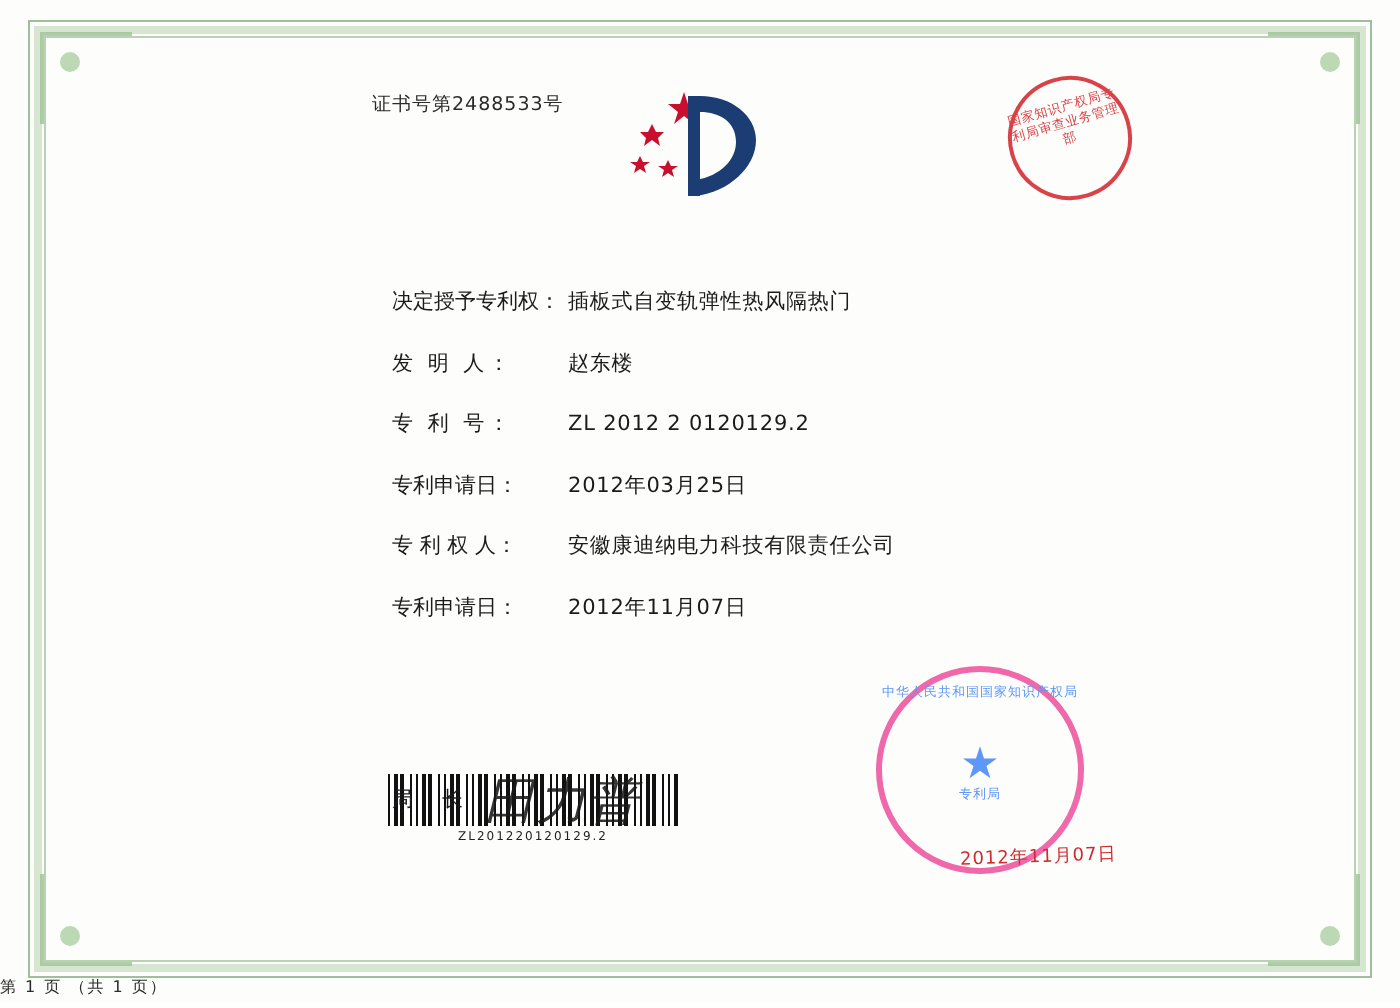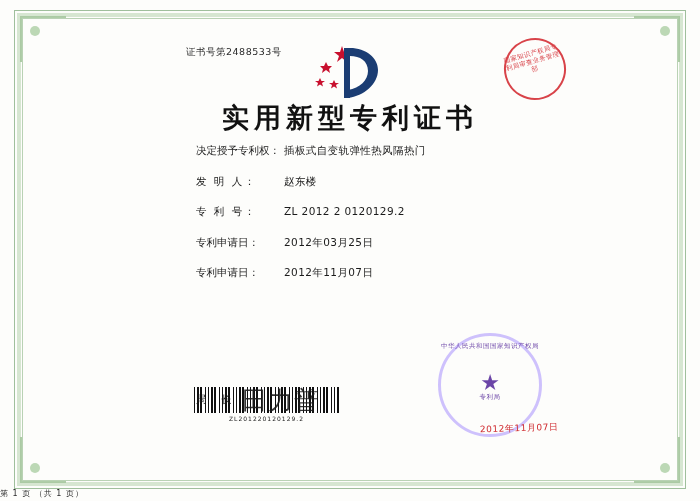--- a/index.html
+++ b/index.html
@@ -130,29 +130,30 @@
 
   
   .director{
     position:absolute;left:150px;bottom:58px;
     font-size:10.5px;color:#1b1b1b;letter-spacing:2px;
   }
   .signature{
     position:absolute;left:196px;bottom:48px;
     font-family:"DejaVu Serif","Liberation Serif",serif;
     font-size:25px;color:#1a1a1a;
+    font-style:italic;
     letter-spacing:1px;
     opacity:.88;
   }
   
   .seal-main{
     position:absolute;right:112px;bottom:28px;
     width:104px;height:104px;border-radius:50%;
-    border:3px solid #c4b5fd;
-    color:#4c1d95;
+    border:3px solid #ec4899;
+    color:#3b82f6;
     box-sizing:border-box;
     opacity:.82;
   }
   .seal-main .ring-text{
     position:absolute;left:0;right:0;top:6px;
     text-align:center;font-size:6.5px;letter-spacing:.5px;
   }
   .seal-main .ring-text.bottom{top:auto;bottom:32px;}
   .seal-main .star{
     position:absolute;left:50%;top:50%;
@@ -198,40 +199,42 @@
         <path d="M36 40 L37.5 43 L41 43 L38 45 L39 48.5 L36 46.5 L33 48.5 L34 45 L31 43 L34.5 43 Z" fill="#c8102e"></path>
         <path d="M52 8 C68 8 80 18 80 30 C80 44 66 56 50 58 L50 50 C62 48 70 40 70 31 C70 21 62 16 52 16 Z" fill="#1b3d73"></path>
         <rect x="46" y="8" width="6" height="50" fill="#1b3d73"></rect>
       </svg>
     </div>
 
     <div class="seal-top">
       <span class="inner">国家知识产权局专利局审查业务管理部</span>
     </div>
 
-    <div class="title">实用新型专利证书</div>
 
     <div class="fields">
 
       <div class="field-row">
         <span class="field-label wide">决定授予专利权：</span><span class="field-value">插板式自变轨弹性热风隔热门</span>
       </div>
 
       <div class="field-row">
         <span class="field-label">发 明 人：</span><span class="field-value">赵东楼</span>
       </div>
 
       <div class="field-row">
         <span class="field-label">专 利 号：</span><span class="field-value">ZL 2012 2 0120129.2</span>
       </div>
 
       <div class="field-row">
         <span class="field-label wide">专利申请日：</span><span class="field-value">2012年03月25日</span>
       </div>
 
+      <div class="field-row">
+        <span class="field-label wide">专 利 权 人：</span><span class="field-value">安徽康迪纳电力科技有限责任公司</span>
+      </div>
 
       <div class="field-row">
         <span class="field-label wide">专利申请日：</span><span class="field-value">2012年11月07日</span>
       </div>
 
     </div>
 
     <div class="body-text">
     </div>
 

